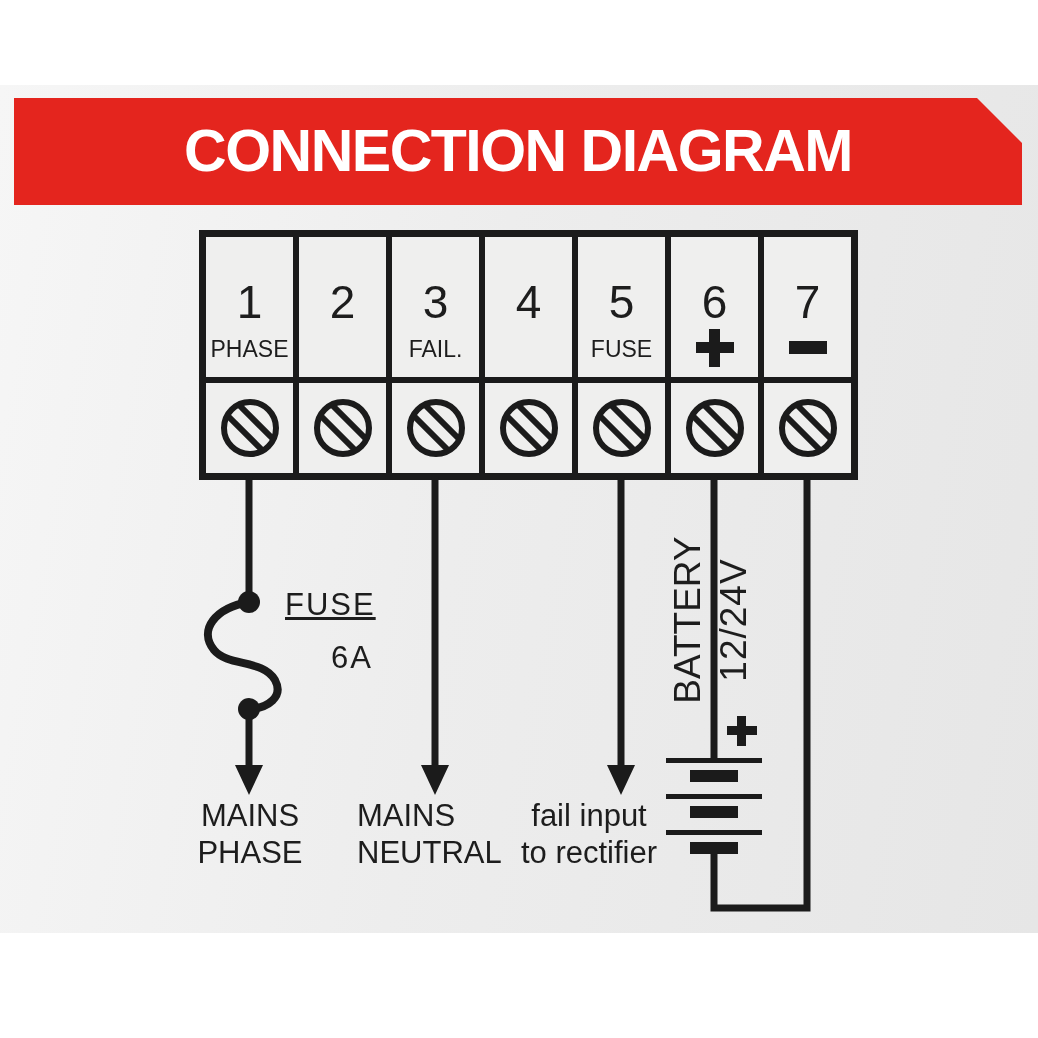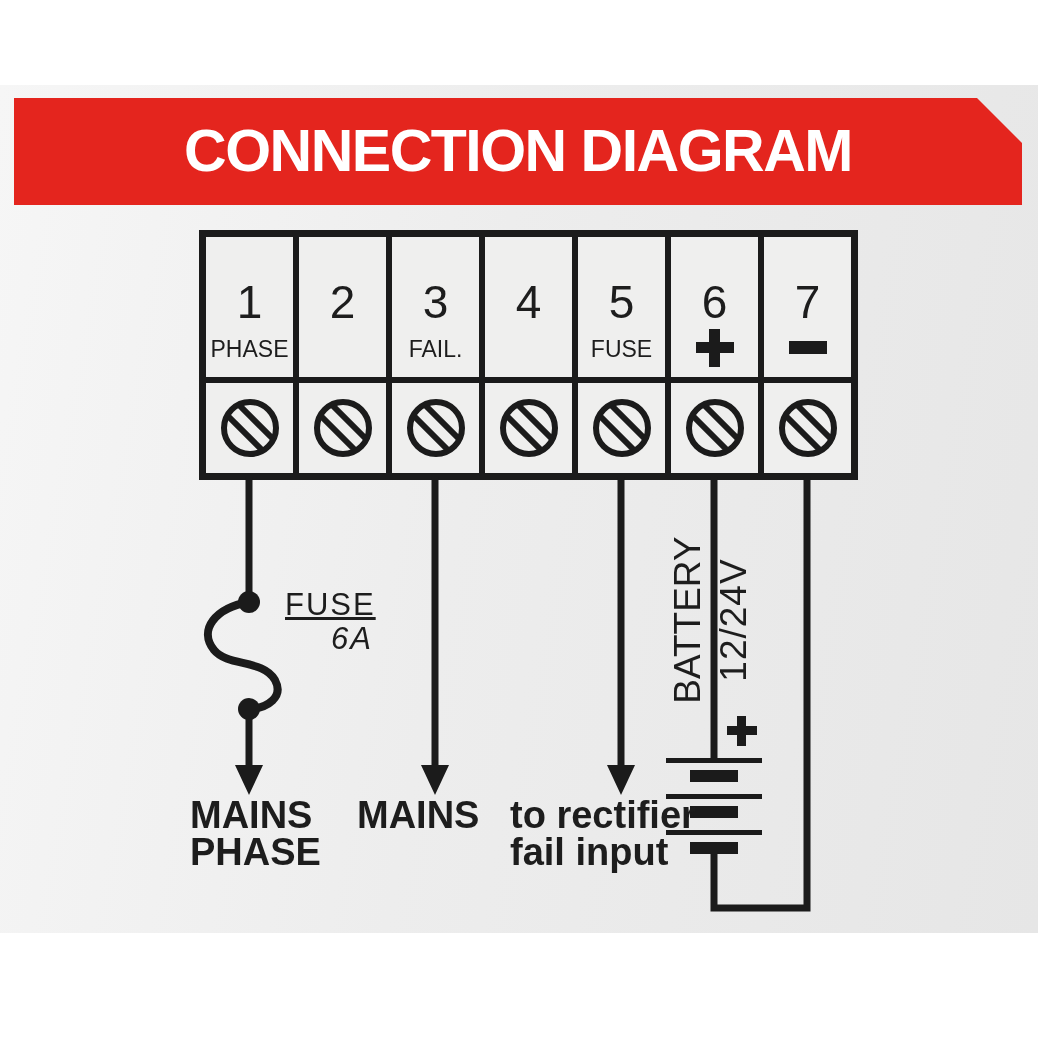--- a/index.html
+++ b/index.html
@@ -43,22 +43,22 @@
   .plus-shape{position:absolute;top:92px;left:50%;margin-left:-19px;width:38px;height:38px;}
   .plus-shape::before{content:"";position:absolute;left:0;top:13px;width:38px;height:11px;background:#1b1b1b;}
   .plus-shape::after{content:"";position:absolute;left:13px;top:0;width:11px;height:38px;background:#1b1b1b;}
   .minus-shape{position:absolute;top:104px;left:50%;margin-left:-19px;width:38px;height:13px;background:#1b1b1b;}
   .screwcell{background:#efefee;display:flex;align-items:center;justify-content:center;}
   
   svg.wires{position:absolute;left:0;top:0;width:1038px;height:1038px;pointer-events:none;}
   
   .ann{position:absolute;color:#1d1d1d;white-space:nowrap;}
   .fuse-label{left:285px;top:588px;font-size:31px;letter-spacing:2px;line-height:34px;text-decoration:underline;}
-  .fuse-rating{left:331px;top:622px;font-size:31px;letter-spacing:2px;line-height:34px;font-style:italic;}
-  .stack{font-size:38px;line-height:37px;font-weight:bold;}
+  .fuse-rating{left:331px;top:641px;font-size:31px;letter-spacing:2px;line-height:34px;}
+  .stack{font-size:31px;line-height:37px;}
   .mains-phase{left:190px;top:797px;width:120px;text-align:center;}
   .mains-neutral{left:357px;top:797px;text-align:left;}
   .rectifier{left:510px;top:797px;width:158px;text-align:center;}
   .vtext{
     position:absolute;height:40px;line-height:40px;text-align:center;
     font-size:37px;transform:rotate(-90deg);color:#1d1d1d;
   }
   .battery-label{left:588px;top:600px;width:200px;}
   .battery-voltage{left:654px;top:600px;width:160px;letter-spacing:1px;}
 </style>
@@ -211,21 +211,22 @@
 <div class="ann fuse-label">FUSE</div>
 <div class="ann fuse-rating">6A</div>
 
 <div class="ann stack mains-phase">
   <div>MAINS</div>
   <div>PHASE</div>
 </div>
 
 <div class="ann stack mains-neutral">
   <div>MAINS</div>
+  <div>NEUTRAL</div>
 </div>
 
 <div class="ann stack rectifier">
+  <div>fail input</div>
   <div>to rectifier</div>
-  <div>fail input</div>
 </div>
 
 <div class="vtext battery-label">BATTERY</div>
 <div class="vtext battery-voltage">12/24V</div>
 
 </body></html>

